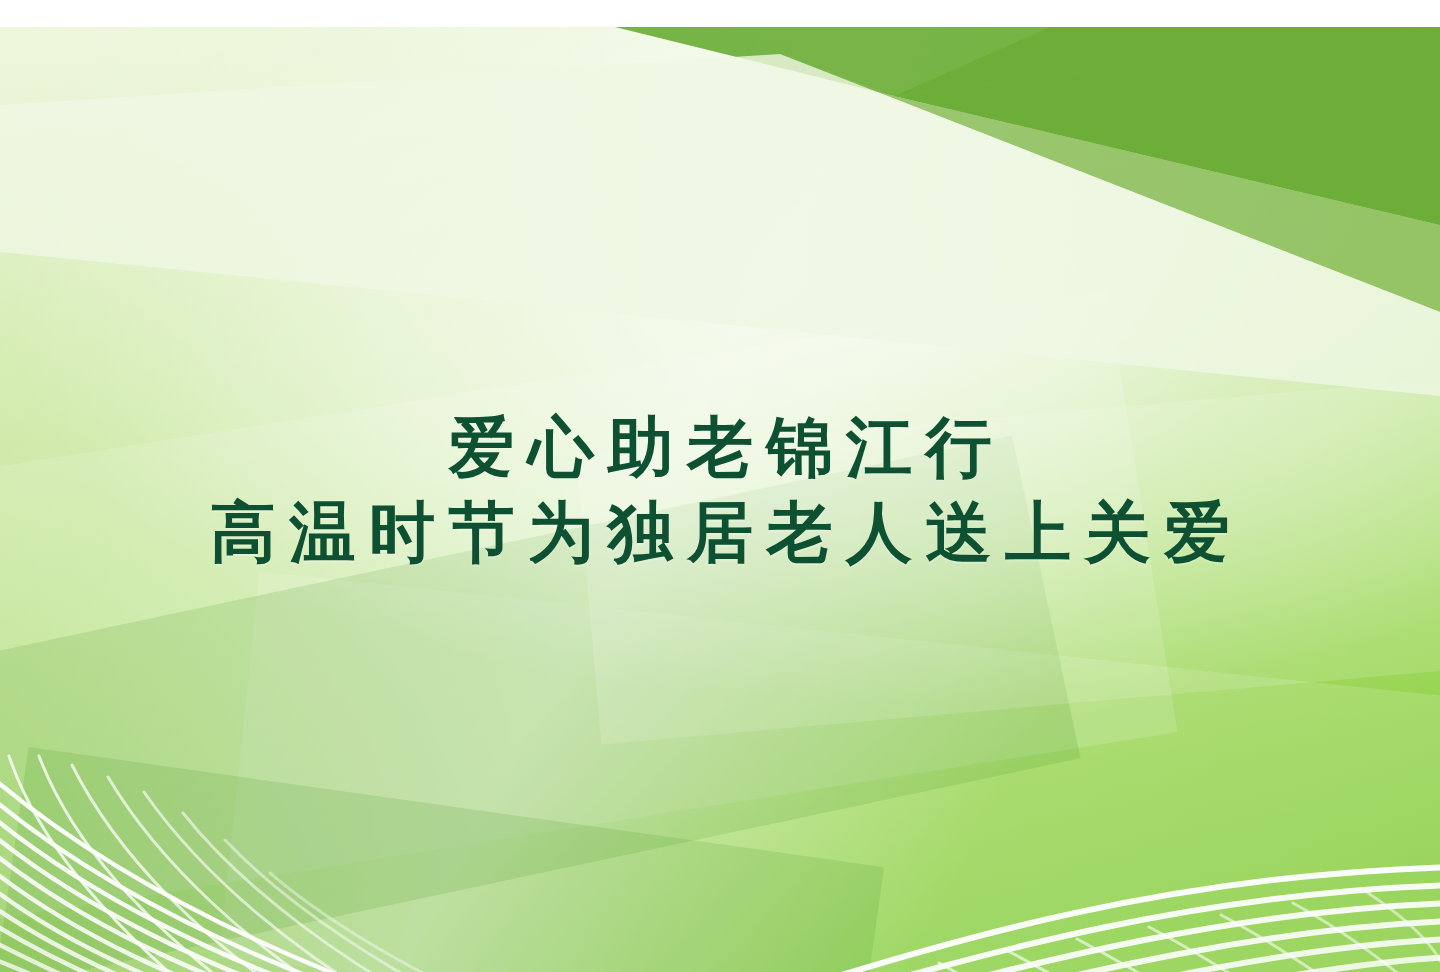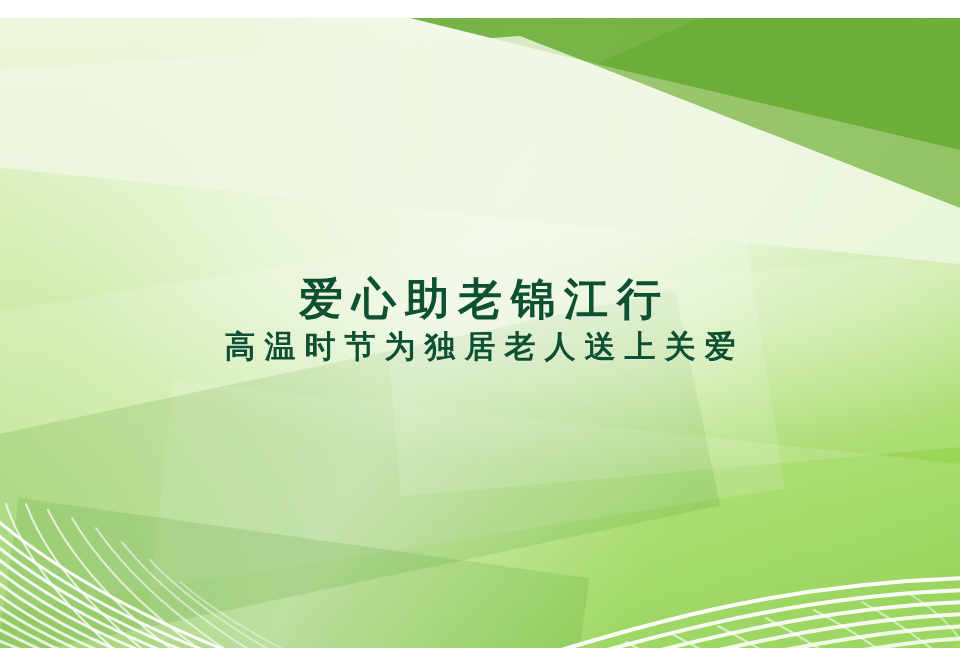--- a/index.html
+++ b/index.html
@@ -118,21 +118,21 @@
     font-size: 45px;
     letter-spacing: 9px;
     text-indent: 9px;
     white-space: nowrap;
   }
   .headline .line {
     display: block;
     text-shadow: 0 1px 1px rgba(255,255,255,0.28);
   }
   .headline .line-1 { font-size: 44px; }
-  .headline .line-2 { font-size: 31px; }
+  .headline .line-2 { font-size: 44px; }
 
   
   .fan-left { pointer-events: none; }
   
   .mesh-right { pointer-events: none; }
 </style>
 </head>
 <body>
 
 <div id="banner">

